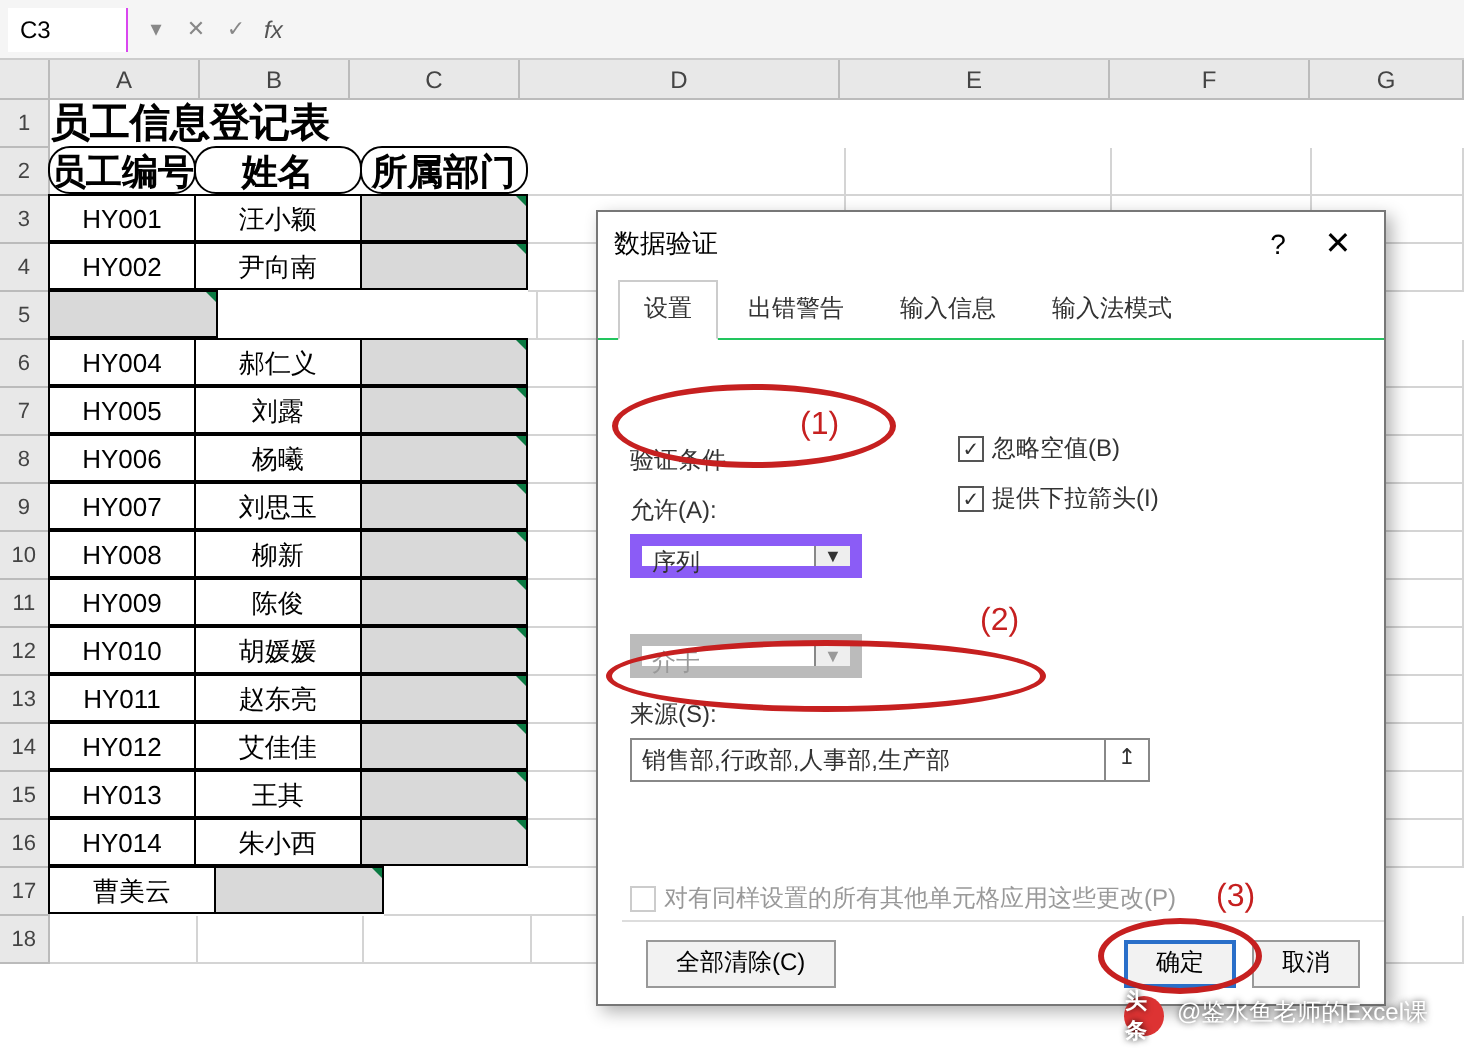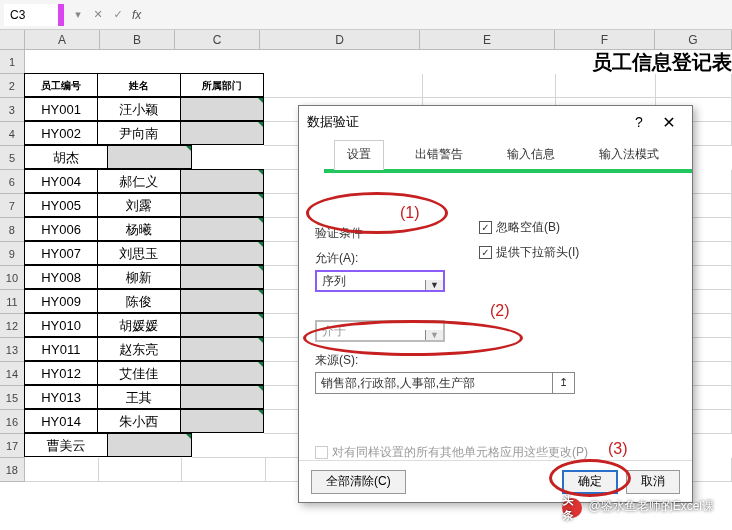--- a/index.html
+++ b/index.html
@@ -1,78 +1,78 @@
 <!DOCTYPE html>
 <html><head>
   <meta charset="utf-8">
   <style>
     * { margin: 0; padding: 0; box-sizing: border-box; font-family: "Microsoft YaHei", SimSun, Arial, sans-serif; }
     body { background: #fff; width: 732px; height: 530px; overflow: hidden; position: relative; font-size: 12px; }
     
     .formula-bar { height: 30px; display: flex; align-items: center; border-bottom: 1px solid #ccc; background: #f5f5f5; }
-    .name-box { width: 60px; padding: 0 6px; border-right: 6px solid #d946ef; background: #fff; height: 22px; display: flex; align-items: center; margin: 0 4px; }
+    .name-box { width: 60px; padding: 0 6px; border-right: 1px solid #d946ef; background: #fff; height: 22px; display: flex; align-items: center; margin: 0 4px; }
     .fb-btn { width: 20px; text-align: center; color: #888; font-size: 11px; }
     .fx-label { font-style: italic; color: #555; padding: 0 4px; }
     .fx-input { flex: 1; height: 22px; margin: 0 4px; }
     
     .grid-area { position: relative; }
     .col-headers { display: flex; height: 20px; }
     .corner { width: 25px; background: #e8e8e8; border-right: 1px solid #bbb; border-bottom: 1px solid #bbb; }
     .col-h { background: #e8e8e8; border-right: 1px solid #bbb; border-bottom: 1px solid #bbb; text-align: center; line-height: 20px; color: #444; font-size: 12px; }
     .col-h.a { width: 75px; } .col-h.b { width: 75px; } .col-h.c { width: 85px; }
     .col-h.d { width: 160px; } .col-h.e { width: 135px; } .col-h.f { width: 100px; } .col-h.g { width: 77px; }
     
     .rows { }
     .row { display: flex; height: 24px; }
     .row-h { width: 25px; background: #e8e8e8; border-right: 1px solid #bbb; border-bottom: 1px solid #bbb; text-align: center; line-height: 24px; color: #444; font-size: 11px; }
     .cell { border-right: 1px solid #d4d4d4; border-bottom: 1px solid #d4d4d4; height: 24px; line-height: 24px; text-align: center; font-size: 13px; overflow: hidden; }
     .cell.a { width: 75px; } .cell.b { width: 84px; } .cell.c { width: 85px; }
     .cell.d { width: 160px; } .cell.e { width: 135px; } .cell.f { width: 100px; } .cell.g { width: 77px; }
     
     .title-row .cell { border: none; }
-    .title-text { font-size: 20px; font-family: SimSun, serif; font-weight: bold; text-align: right; }
-    
-    .hdr-row .cell.a, .hdr-row .cell.b, .hdr-row .cell.c { font-weight: bold; font-family: SimSun, serif; font-size: 10px; }
+    .title-text { font-size: 20px; font-family: SimSun, serif; font-weight: bold; text-align: left; }
+    
+    .hdr-row .cell.a, .hdr-row .cell.b, .hdr-row .cell.c { font-weight: bold; font-family: SimSun, serif; font-size: 18px; border-radius: 11px; }
     
     .bordered .cell.a, .bordered .cell.b, .bordered .cell.c, .hdr-row .cell.a, .hdr-row .cell.b, .hdr-row .cell.c {
       border: 1px solid #000; margin: -1px 0 0 -1px;
     }
     .bordered .cell.c { background: #d9d9d9; position: relative; }
     .cell.c.sel::after { content: ''; position: absolute; right: 0; top: 0; border-top: 5px solid #0a7a42; border-left: 5px solid transparent; }
     
     .dialog { position: absolute; left: 298px; top: 105px; width: 395px; height: 398px; background: #fff; border: 1px solid #777; box-shadow: 3px 3px 8px rgba(0,0,0,0.3); }
     .dlg-title { height: 32px; display: flex; align-items: center; padding: 0 8px; font-size: 13px; }
     .dlg-title-text { flex: 1; }
     .dlg-help, .dlg-close { width: 30px; text-align: center; font-size: 14px; }
     .dlg-close { font-size: 16px; }
-    .dlg-tabs { display: flex; gap: 18px; padding: 2px 10px 0; border-bottom: 4px solid #22c55e; margin-left: 25px; }
+    .dlg-tabs { display: flex; gap: 2px; padding: 2px 10px 0; border-bottom: 1px solid #22c55e; }
     .dlg-tab { padding: 5px 12px; border: 1px solid transparent; font-size: 12px; color: #333; }
     .dlg-tab.active { border: 1px solid #ccc; border-bottom-color: #fff; background: #fff; margin-bottom: -1px; }
     
     .dlg-body { padding: 12px 16px; font-size: 12px; color: #333; position: relative; }
     .section-label { margin-bottom: 8px; margin-top: 40px; }
     .field-row { margin: 6px 0; }
     .field-label { margin-bottom: 3px; }
-    .combo { display: inline-flex; width: 130px; height: 22px; border: 2px solid #8b5cf6; align-items: flex-end; }
+    .combo { display: inline-flex; width: 116px; height: 22px; border: 6px solid #8b5cf6; align-items: flex-start; }
     .combo-text { flex: 1; padding: 0 5px; }
     .combo-btn { width: 18px; text-align: center; border-left: 1px solid #888; background: #eee; font-size: 9px; }
     .combo.disabled { color: #999; border-color: #bbb; margin-top: 22px; }
     .combo.disabled .combo-btn { color: #999; }
     
     .chk-group { position: absolute; left: 180px; top: 46px; }
     .chk-row { display: flex; align-items: center; gap: 4px; margin-bottom: 8px; }
     .chk-box { width: 13px; height: 13px; border: 1px solid #555; display: inline-flex; align-items: center; justify-content: center; font-size: 10px; color: #333; }
     .chk-row.disabled { color: #999; }
     .chk-row.disabled .chk-box { border-color: #bbb; }
     
     .src-input { display: flex; width: 260px; height: 22px; border: 1px solid #888; align-items: center; margin-top: 2px; }
     .src-text { flex: 1; padding: 0 5px; }
     .src-btn { width: 22px; height: 20px; border-left: 1px solid #888; text-align: center; line-height: 18px; font-size: 11px; }
     
-    .dlg-footer { position: absolute; bottom: 0; left: 0; right: 0; height: 42px; border-top: 1px solid #ddd; display: flex; align-items: center; padding: 0 12px; gap: 8px; }
+    .dlg-footer { position: absolute; bottom: 0; left: 12px; right: 0; height: 42px; border-top: 1px solid #ddd; display: flex; align-items: center; padding: 0 12px; gap: 8px; }
     .btn { height: 24px; padding: 0 14px; border: 1px solid #999; background: #f2f2f2; font-size: 12px; }
     .btn.primary { border: 2px solid #2a6fc9; }
     .spacer { flex: 1; }
     
     .anno { position: absolute; border: 3px solid #c62020; border-radius: 50%; pointer-events: none; }
     .anno-label { position: absolute; color: #c62020; font-size: 16px; pointer-events: none; font-weight: normal; }
     
     .watermark { position: absolute; right: 18px; bottom: 12px; display: flex; gap: 6px; color: #fff; text-shadow: 0 0 3px rgba(0,0,0,0.8); font-size: 12px; }
     .wm-icon { width: 20px; height: 20px; background: #d33; border-radius: 50%; color: #fff; display: flex; align-items: center; justify-content: center; font-size: 11px; font-weight: bold; }
   </style>
@@ -129,21 +129,20 @@
         <div class="cell a">HY002</div>
         <div class="cell b">尹向南</div>
         <div class="cell c sel"></div>
         <div class="cell d"></div>
         <div class="cell e"></div>
         <div class="cell f"></div>
         <div class="cell g"></div>
       </div>
       <div class="row bordered">
         <div class="row-h">5</div>
-        <div class="cell b">胡杰</div>
         <div class="cell c sel"></div>
         <div class="cell d"></div>
         <div class="cell e"></div>
         <div class="cell f"></div>
         <div class="cell g"></div>
       </div>
       <div class="row bordered">
         <div class="row-h">6</div>
         <div class="cell a">HY004</div>
         <div class="cell b">郝仁义</div>

